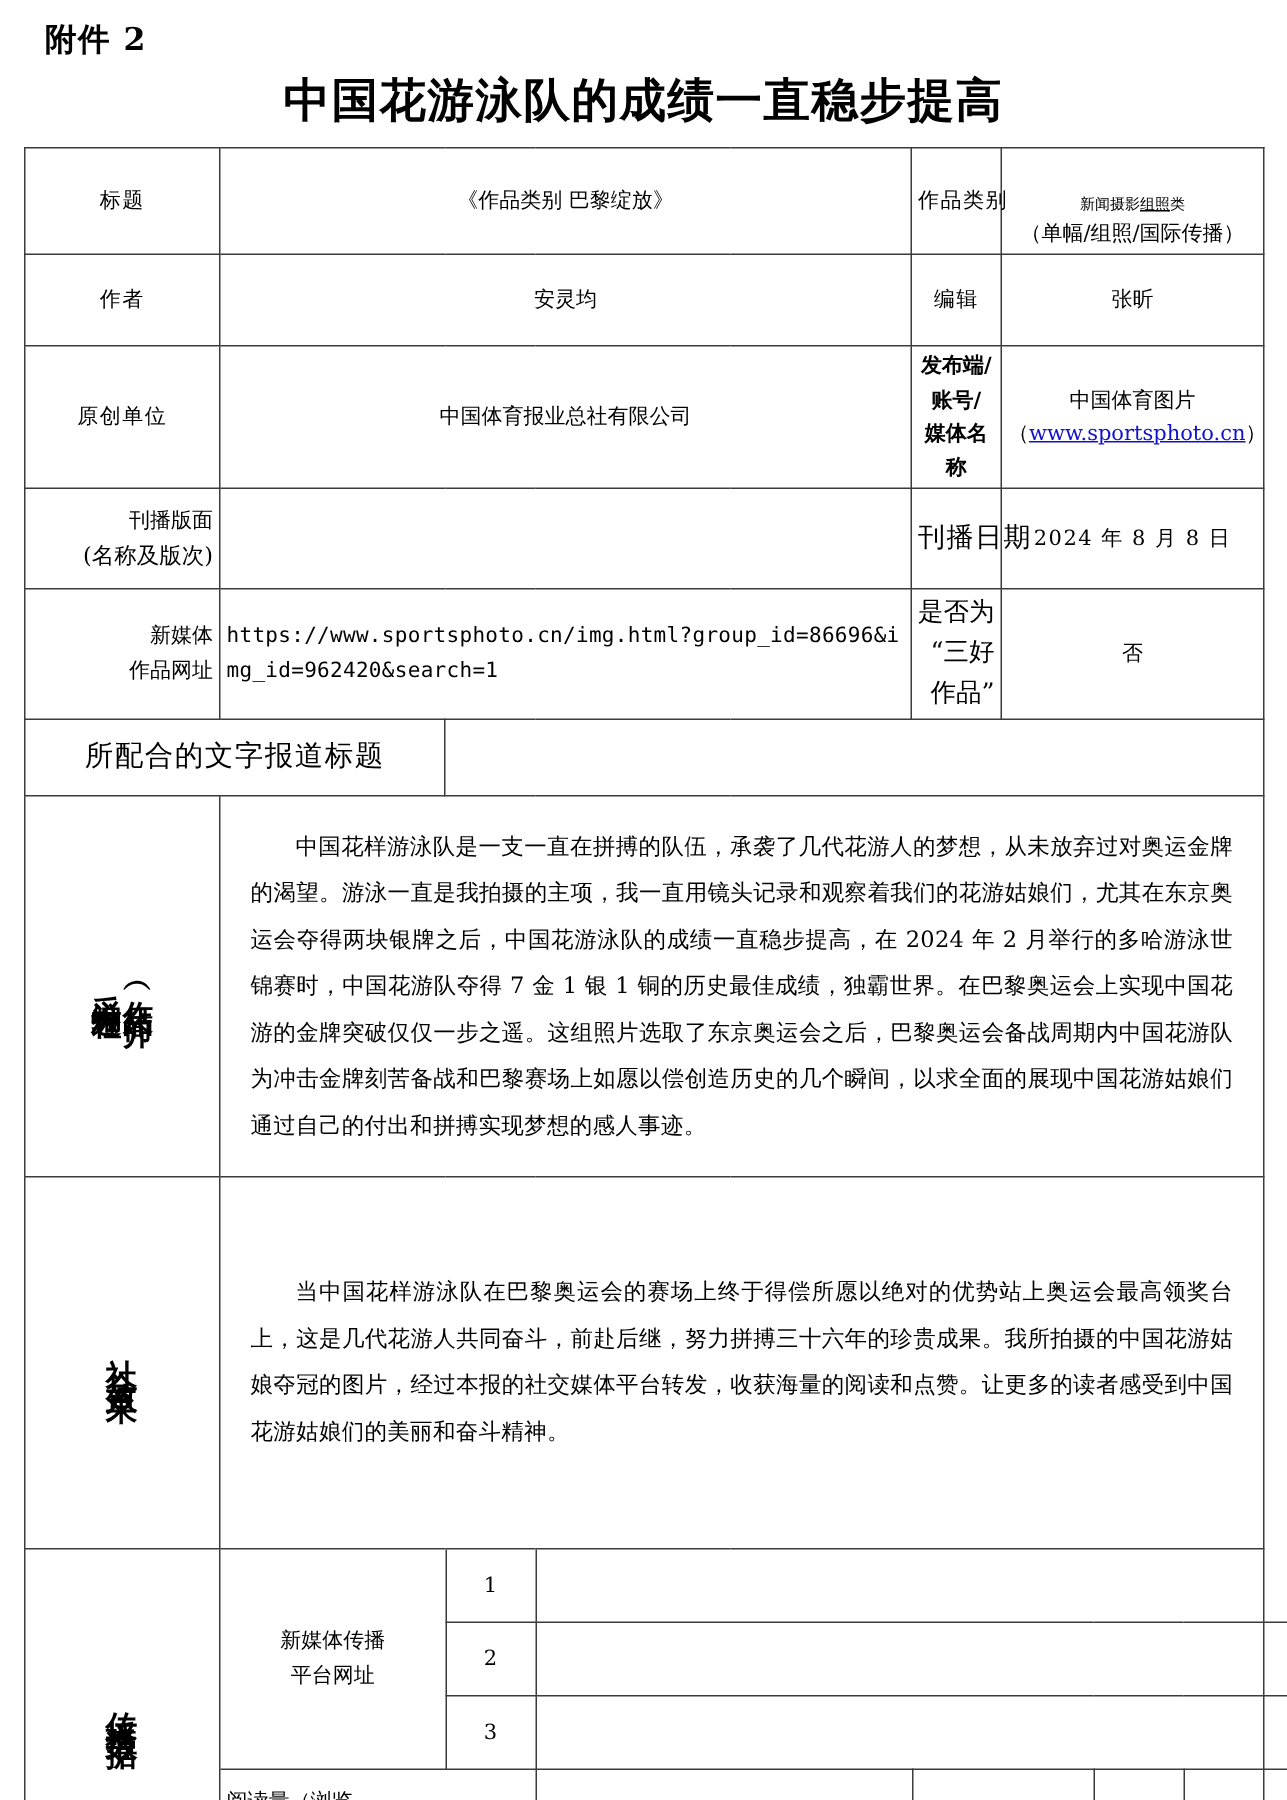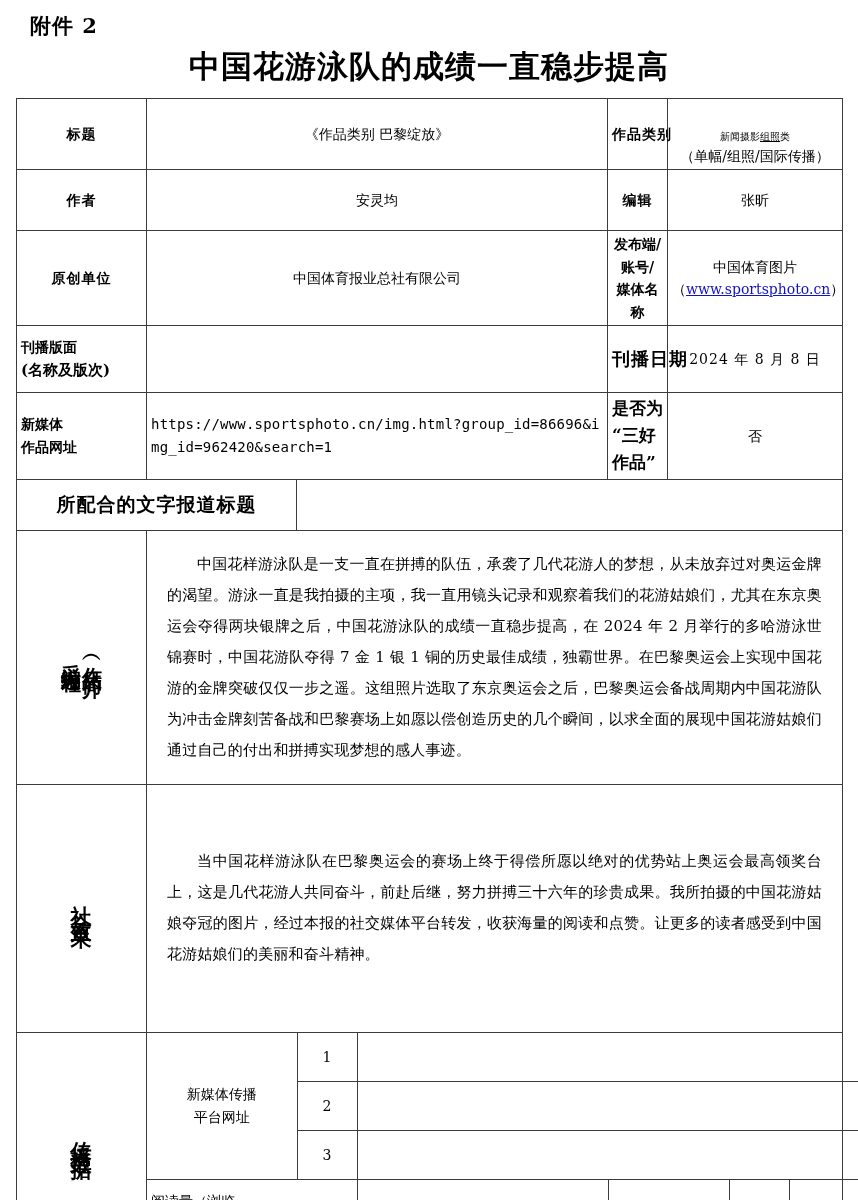--- a/index.html
+++ b/index.html
@@ -47,36 +47,36 @@
   }
   table.form td {
     border: 1px solid #3b3b3b;
     padding: 2px 4px;
     vertical-align: middle;
     font-size: 14px;
     line-height: 1.6;
   }
   .lbl {
     text-align: center;
-    font-weight: bold;
+    font-weight: normal;
     font-size: 19px;
     letter-spacing: 1px;
     white-space: nowrap;
     margin-left: 32px;
   }
   .lbl-sm {
     text-align: center;
     font-weight: bold;
     font-size: 15px;
     letter-spacing: 0px;
     line-height: 1.35;
   }
   .lbl-two {
-    text-align: left;
-    font-weight: bold;
+    text-align: right;
+    font-weight: normal;
     font-size: 19px;
     line-height: 1.25;
   }
   .val {
     text-align: center;
     font-size: 15px;
   }
   .val-left {
     text-align: left;
     font-size: 14px;

